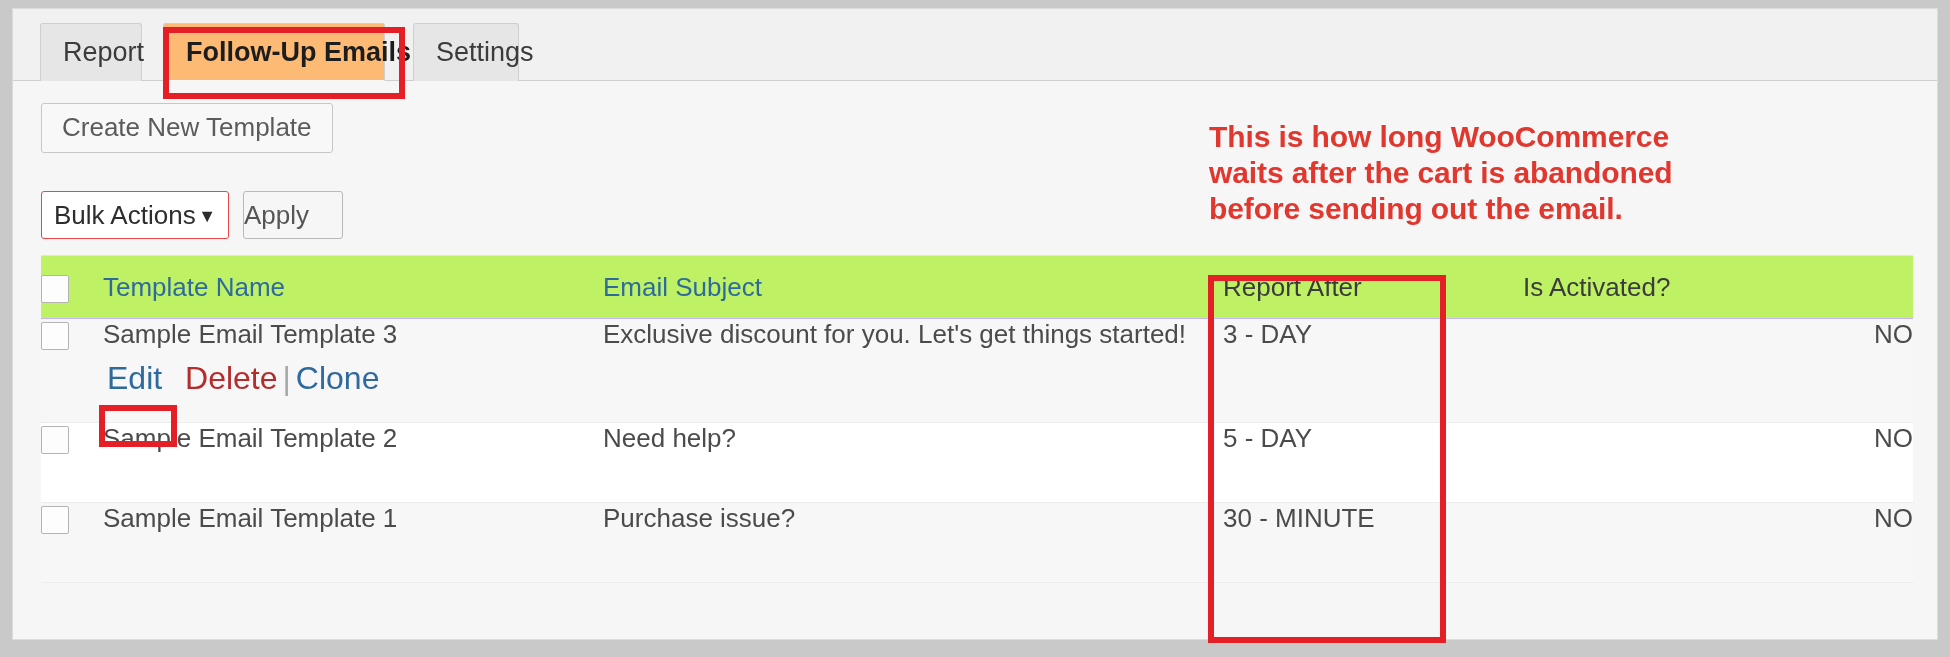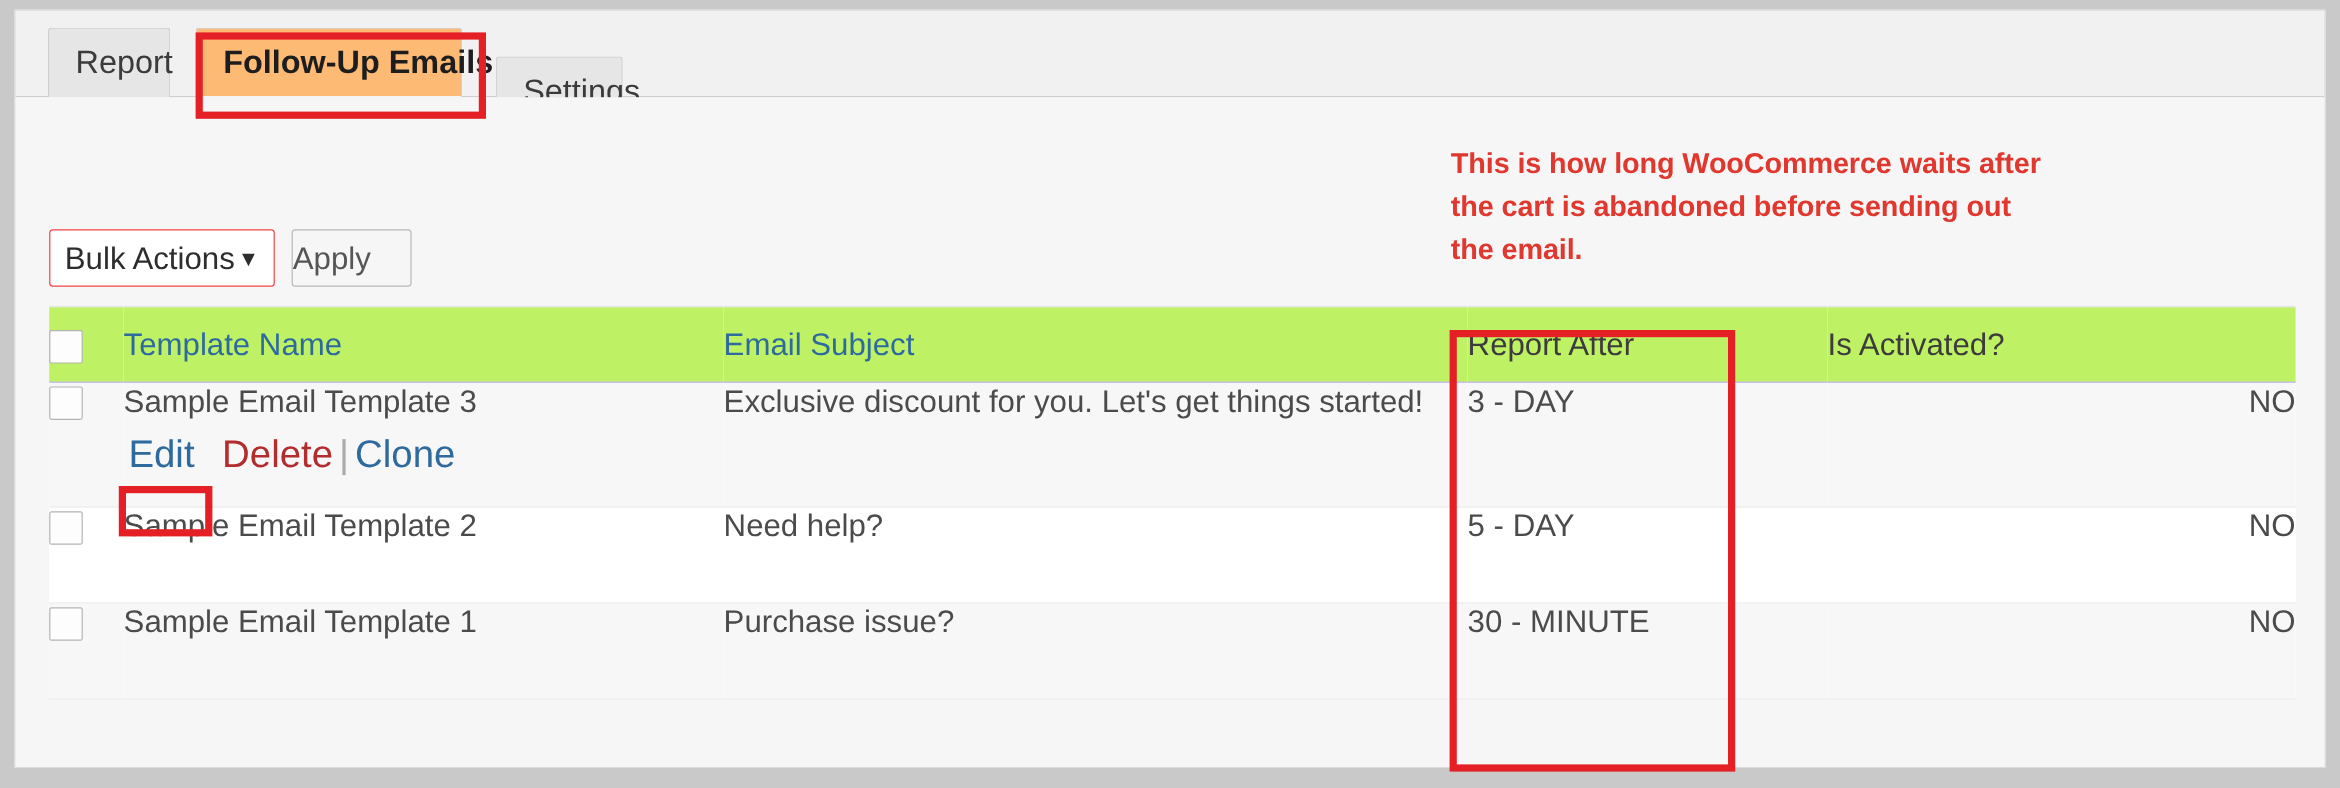--- a/index.html
+++ b/index.html
@@ -61,21 +61,21 @@
   }
   .tab.active {
     background: #fdba74;
     border-bottom: 1px solid #f6f6f6;
     font-weight: bold;
     color: #1d1d1d;
     z-index: 3;
   }
   #tab-0 { left: 27px; width: 102px; }
   #tab-1 { left: 150px; width: 222px; }
-  #tab-2 { left: 400px; width: 106px; margin-top: 24px; }
+  #tab-2 { left: 400px; width: 106px; }
 
   
   .redbox {
     position: absolute;
     border: 6px solid #e41f26;
     box-sizing: border-box;
     pointer-events: none;
     z-index: 20;
   }
   #redbox-tab { left: 150px; top: 18px; width: 242px; height: 72px; }
@@ -149,21 +149,21 @@
     box-sizing: border-box;
   }
 
   
   #annotation-note {
     position: absolute;
     left: 1196px;
     top: 38px;
     width: 500px;
     color: #e0372f;
-    font-size: 24px;
+    font-size: 30px;
     font-weight: bold;
     line-height: 36px;
     letter-spacing: -0.1px;
   }
 
   
   #templates-table {
     position: absolute;
     left: 28px;
     top: 174px;
@@ -240,20 +240,21 @@
   <div id="page-frame">
 
     <div id="tab-strip">
       <div class="tab" id="tab-0">Report</div>
       <div class="tab active" id="tab-1">Follow-Up Emails</div>
       <div class="tab" id="tab-2">Settings</div>
     </div>
 
     <div id="content">
 
+      <div id="create-new-template">Create New Template</div>
 
       <div id="bulk-actions-select">
         <span>Bulk Actions</span>
         <span id="bulk-caret">▼</span>
       </div>
 
       <div id="apply-button">Apply</div>
 
       <div id="annotation-note">This is how long WooCommerce waits after the cart is abandoned before sending out the email.</div>
 

